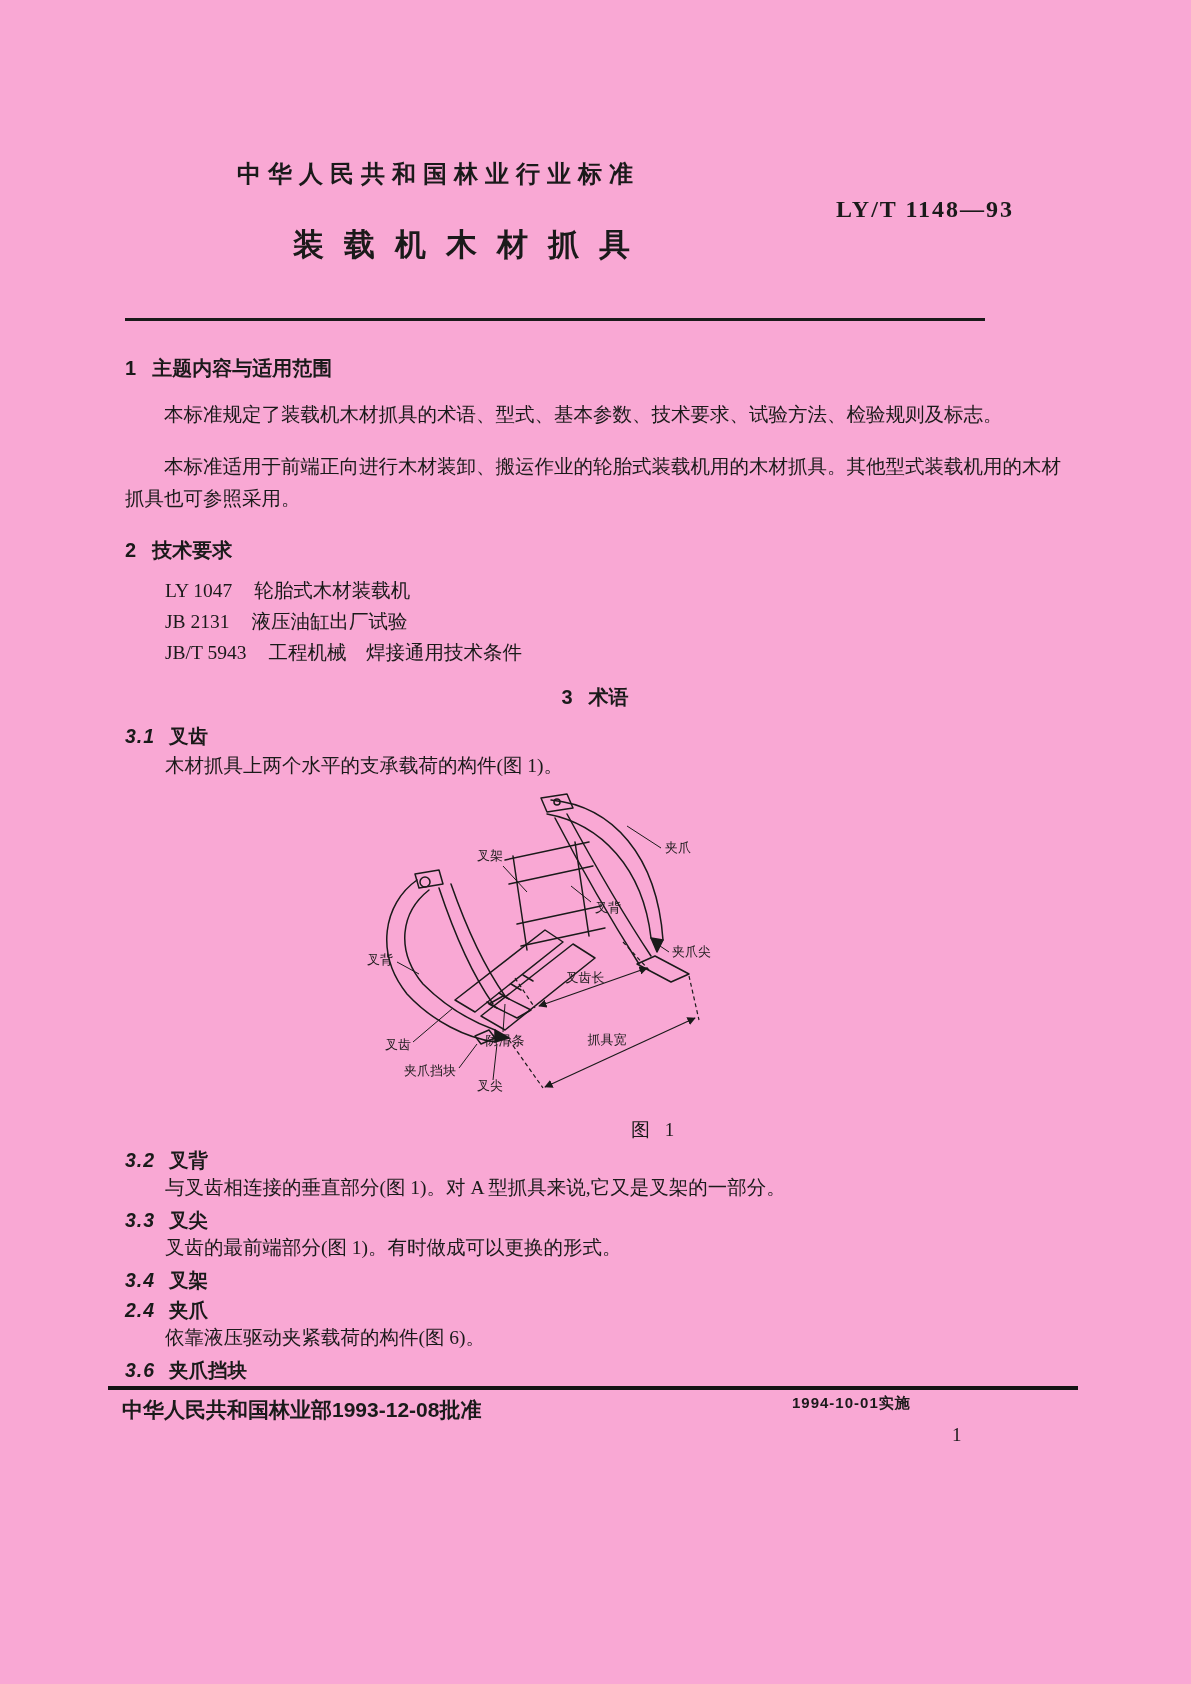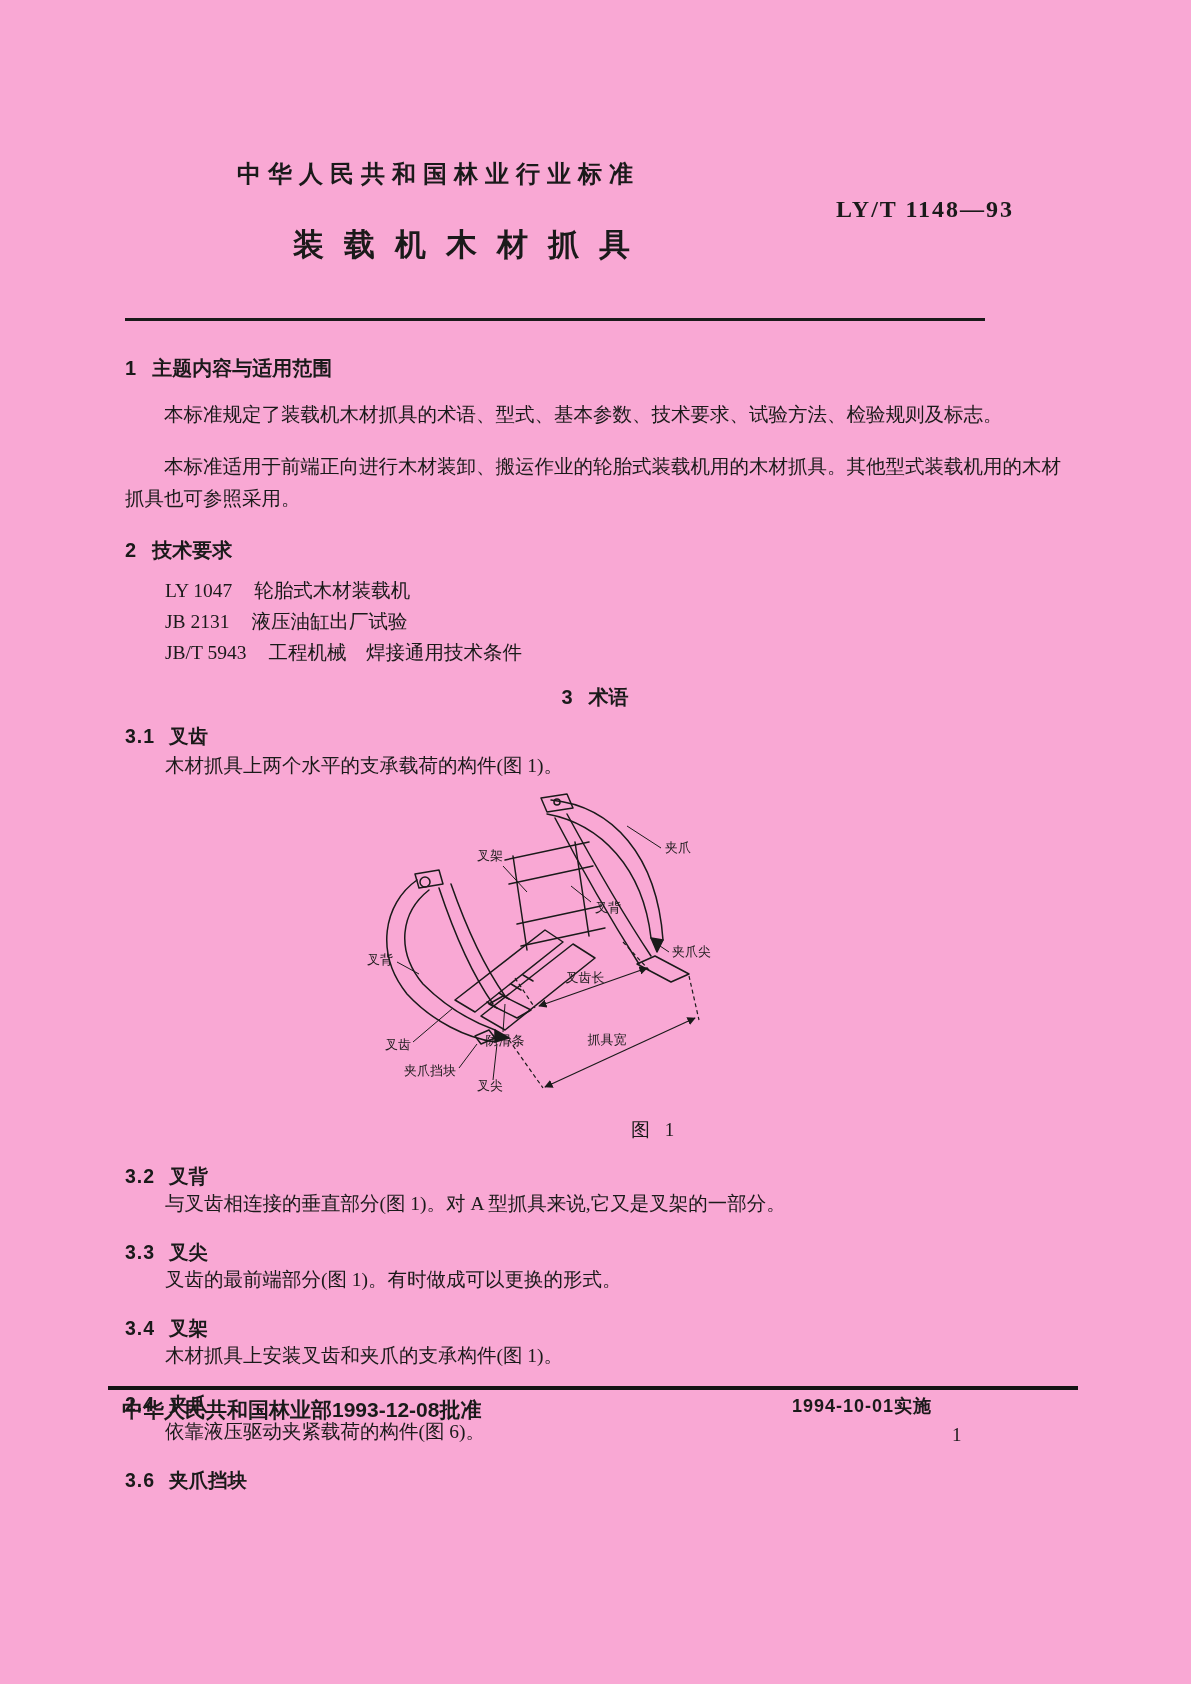--- a/index.html
+++ b/index.html
@@ -36,45 +36,45 @@
   .sec-h .num{margin-right:16px;}
   #s1{margin-top:34px;}
   #s2{margin-top:22px;}
   #s3{margin-top:16px;text-align:center;}
   .para{font-size:19.5px;line-height:32px;text-indent:2em;width:940px;}
   .para.first{margin-top:18px;}
   .refs{margin-top:12px;padding-left:40px;}
   .ref{font-size:19.5px;line-height:31px;}
   .ref .code{margin-right:22px;}
   .term-h{
-    margin-top:22px;
+    margin-top:6px;
     font-family:"Liberation Sans", sans-serif;
     font-weight:700;font-size:19.5px;line-height:24px;
   }
   .term-h.t31{margin-top:14px;}
-  .term-h .t-num{margin-right:14px;letter-spacing:1px;}
+  .term-h .t-num{margin-right:14px;letter-spacing:1px;font-style:italic;}
   .def{font-size:19.5px;line-height:28px;padding-left:40px;margin-top:2px;width:920px;}
   .def.d31{margin-top:4px;}
   .figure{margin:12px 0 0 230px;width:600px;}
   .fig-caption{
     text-align:center;font-size:19px;line-height:24px;
     margin-top:2px;letter-spacing:5px;
   }
   svg text{
     font-family:"Liberation Sans", sans-serif;
     font-size:13px;fill:#1a1a1a;
   }
   .footer-rule{position:absolute;left:108px;top:1386px;width:970px;height:4px;background:#141414;}
   .footer-left{
     position:absolute;left:122px;top:1396px;
     font-family:"Liberation Sans", sans-serif;font-weight:700;font-size:21px;
   }
   .footer-right{
     position:absolute;left:792px;top:1394px;
-    font-family:"Liberation Sans", sans-serif;font-weight:700;font-size:18px;letter-spacing:1px;text-align:center;
+    font-family:"Liberation Sans", sans-serif;font-weight:700;font-size:15px;letter-spacing:1px;text-align:center;
   }
   .page-number{position:absolute;left:952px;top:1424px;font-size:19px;}
 </style>
 </head>
 <body>
 
 <div class="page">
 
   <div class="std-org">中华人民共和国林业行业标准</div>
   <div class="std-no">LY/T 1148—93</div>
@@ -199,21 +199,20 @@
   <div class="def">与叉齿相连接的垂直部分(图 1)。对 A 型抓具来说,它又是叉架的一部分。</div>
 
   <div class="term-h">
     <span class="t-num">3.3</span><span>叉尖</span>
   </div>
   <div class="def">叉齿的最前端部分(图 1)。有时做成可以更换的形式。</div>
 
   <div class="term-h">
     <span class="t-num">3.4</span><span>叉架</span>
   </div>
-  <div class="def">木材抓具上安装叉齿和夹爪的支承构件(图 1)。</div>
 
   <div class="term-h">
     <span class="t-num">2.4</span><span>夹爪</span>
   </div>
   <div class="def">依靠液压驱动夹紧载荷的构件(图 6)。</div>
 
   <div class="term-h">
     <span class="t-num">3.6</span><span>夹爪挡块</span>
   </div>
 

